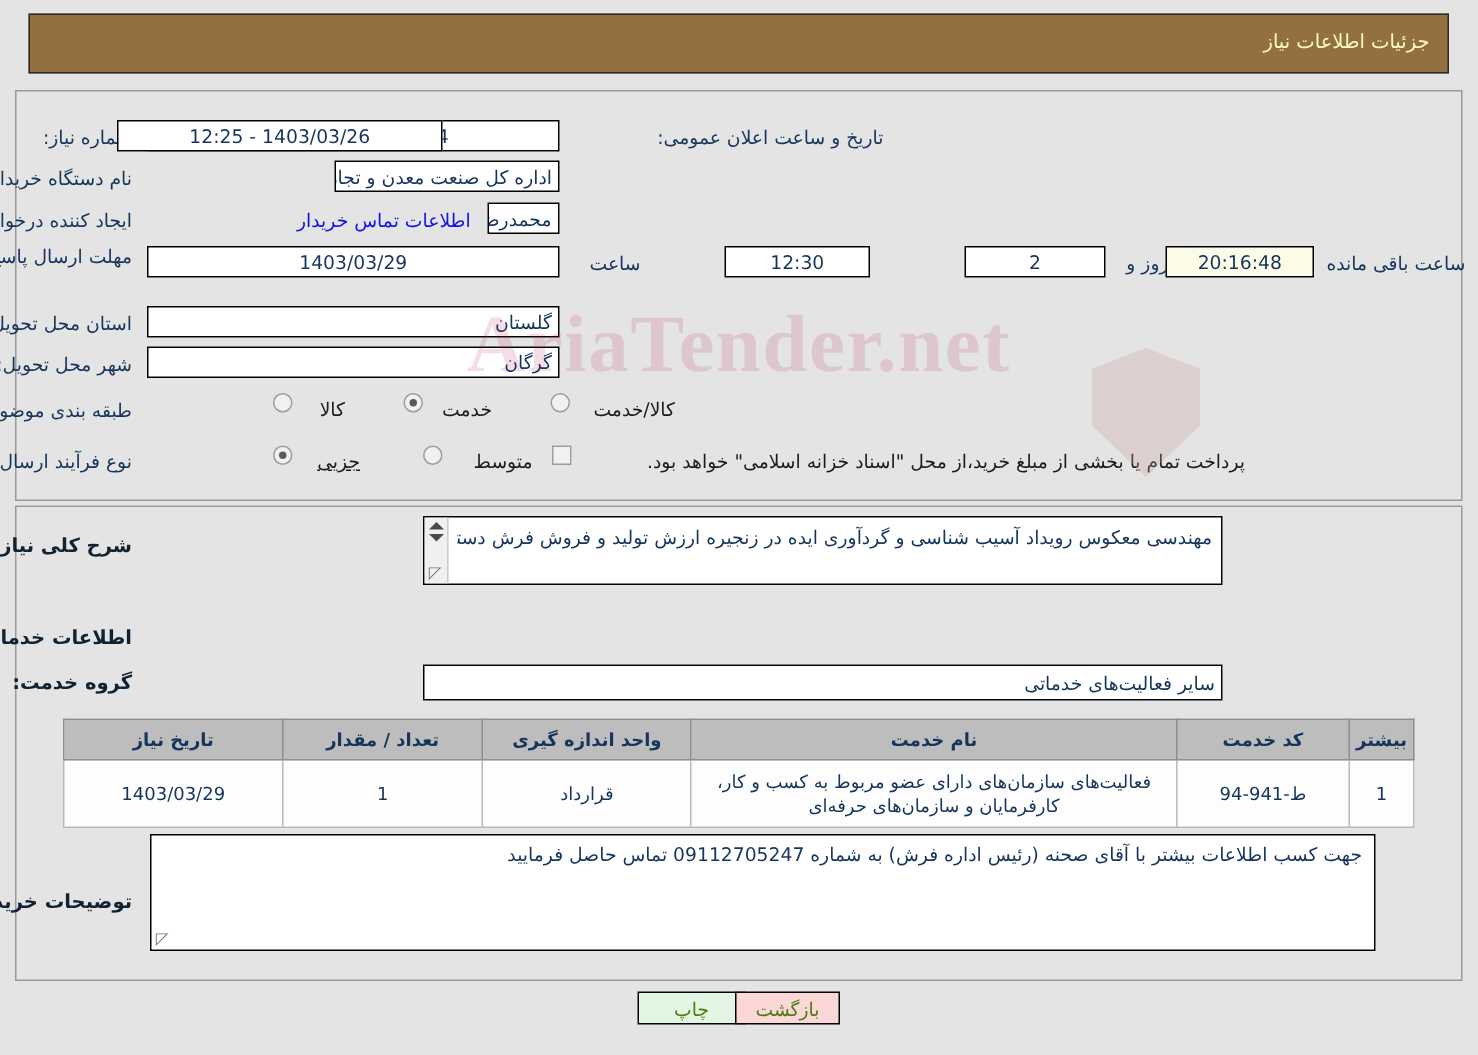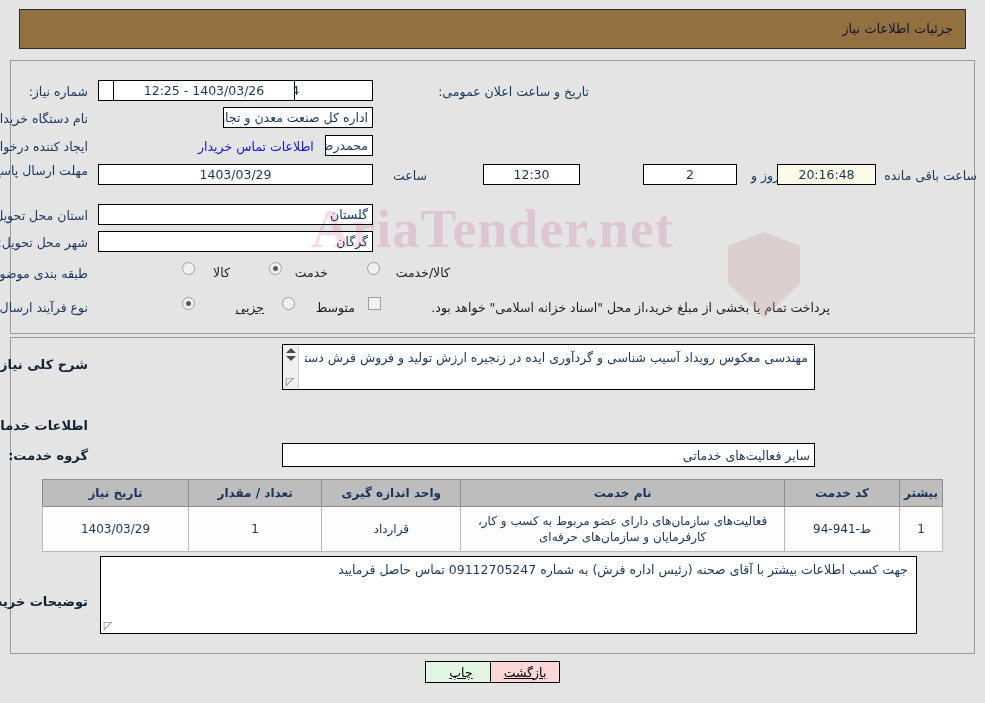--- a/index.html
+++ b/index.html
@@ -25,21 +25,21 @@
     left: 19px;
     height: 40px;
     background: #93703f;
     border: 1px solid #2b2b2b;
     box-sizing: border-box;
   }
   .header-title {
     position: absolute;
     top: 11px;
     right: 12px;
-    color: #0f172a;
+    color: #fef9c3;
     font-size: 13px;
     letter-spacing: 0.2px;
   }
 
   
   .panel {
     position: absolute;
     background: #e4e4e4;
     border: 1px solid #9a9a9a;
     box-sizing: border-box;
@@ -197,27 +197,26 @@
     line-height: 16px;
   }
 
   
   .btn {
     position: absolute;
     height: 22px;
     border: 1px solid #000000;
     box-sizing: border-box;
     font-size: 12.5px;
-    color: #000000;
+    color: #4d7c0f;
     display: flex;
     align-items: center;
     justify-content: center;
     cursor: pointer;
     font-family: "DejaVu Sans", "Liberation Sans", sans-serif;
-    text-decoration: underline;
   }
   .btn.print  { background: #e3f6e3; }
   .btn.back   { background: #fbd7d7; }
 
   
   .watermark {
     position: absolute;
     top: 198px;
     right: 0; left: 0;
     text-align: center;
@@ -258,21 +257,21 @@
   <div class="header-bar">
     <span class="header-title">جزئیات اطلاعات نیاز</span>
   </div>
 
   <div class="panel" id="panel-top"></div>
 
   <span class="lbl" style="top:84px; right:897px;">شماره نیاز:</span>
   <div class="box" style="top:80px; right:612px; width:275px;">1103000133000014</div>
 
   <span class="lbl" style="top:84px; right:396px;">تاریخ و ساعت اعلان عمومی:</span>
-  <div class="box" style="top:80px; right:690px; left:96px; width:182px;">1403/03/26 - 12:25</div>
+  <div class="box" style="top:80px; right:690px; left:96px; width:217px;">1403/03/26 - 12:25</div>
 
   <span class="lbl" style="top:111px; right:897px;">نام دستگاه خریدار:</span>
   <div class="box rtl-text" style="top:107px; right:612px; left:223px;">اداره کل صنعت  معدن و تجارت استان گلستان</div>
 
   <span class="lbl" style="top:139px; right:897px;">ایجاد کننده درخواست:</span>
   <div class="box rtl-text" style="top:135px; right:612px; left:325px;">محمدرضا هزارجریبی کاربرداز اداره کل صنعت  معدن و تجارت استان گلستان</div>
   <span class="link" style="top:139px; left:198px;">اطلاعات تماس خریدار</span>
 
   <span class="lbl" style="top:163px; right:897px;">مهلت ارسال پاسخ: تا تاریخ:</span>
   <div class="box" style="top:164px; right:612px; width:275px;">1403/03/29</div>
@@ -295,21 +294,21 @@
   <span class="lbl" style="top:266px; right:897px;">طبقه بندی موضوعی:</span>
   <span class="radio" style="top:262px; right:790px;"></span>
   <span class="lbl plain" style="top:265px; right:755px;">کالا</span>
   <span class="radio on" style="top:262px; right:703px;"></span>
   <span class="lbl plain" style="top:265px; right:657px;">خدمت</span>
   <span class="radio" style="top:262px; right:605px;"></span>
   <span class="lbl plain" style="top:265px; right:535px;">کالا/خدمت</span>
 
   <span class="lbl" style="top:300px; right:897px;">نوع فرآیند ارسال :</span>
   <span class="radio on" style="top:297px; right:790px;"></span>
-  <span class="lbl plain" style="top:300px; right:721px;text-decoration:underline;">جزیی</span>
+  <span class="lbl plain" style="top:300px; right:745px;text-decoration:underline;">جزیی</span>
   <span class="radio" style="top:297px; right:690px;"></span>
   <span class="lbl plain" style="top:300px; right:630px;">متوسط</span>
 
   <span class="checkbox" style="top:297px; right:604px;"></span>
   <span class="lbl plain" style="top:300px; right:155px;">پرداخت تمام یا بخشی از مبلغ خرید،از محل "اسناد خزانه اسلامی" خواهد بود.</span>
 
   <div class="panel" id="panel-bottom"></div>
 
   <span class="section-head" style="top:357px; right:897px;">شرح کلی نیاز:</span>
   <div class="ta" style="top:344px; right:170px; left:282px; height:46px;">

